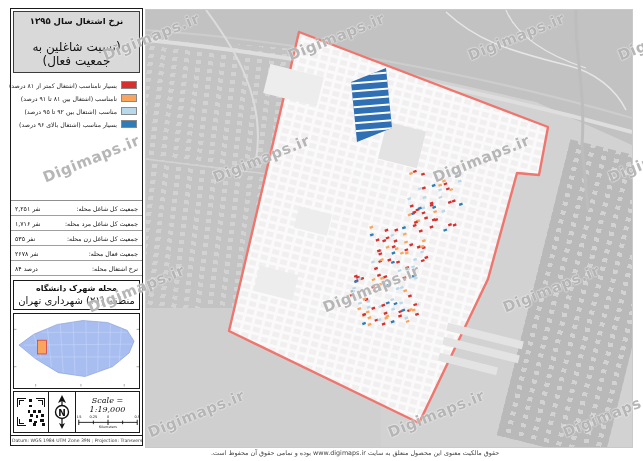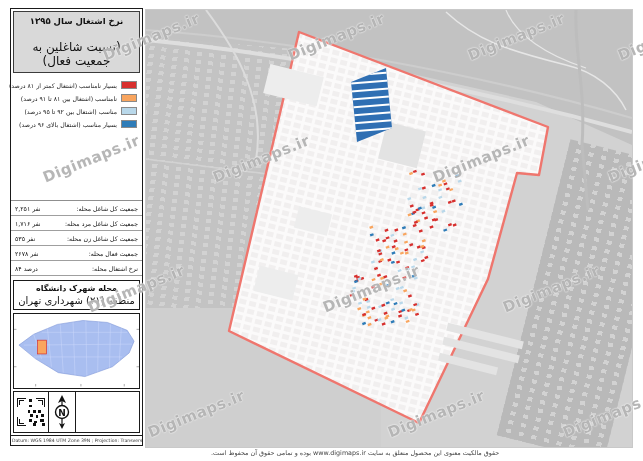--- a/index.html
+++ b/index.html
@@ -418,20 +418,36 @@
     </div>
     <div id="compass-cell" class="b-cell">
       <svg width="22" height="34" viewBox="0 0 22 34">
         <line x1="11" y1="3" x2="11" y2="31" stroke="#111" stroke-width="1.2"></line>
         <polygon points="11,0 7,8 11,6 15,8" fill="#111"></polygon>
         <polygon points="11,34 8,28 11,29.5 14,28" fill="#111"></polygon>
         <circle cx="11" cy="17" r="6.5" fill="#fff" stroke="#111" stroke-width="1.4"></circle>
         <text x="11" y="20.5" text-anchor="middle" font-size="9" font-weight="bold" font-family="DejaVu Sans, sans-serif" fill="#111">N</text>
       </svg>
     </div>
+    <div id="scale-cell" class="b-cell">
+      <div id="scale-text">Scale = 1:19,000</div>
+      <svg width="62" height="15" viewBox="0 0 70 16">
+        <line x1="2" y1="9" x2="68" y2="9" stroke="#111" stroke-width="1"></line>
+        <line x1="2" y1="6" x2="2" y2="12" stroke="#111" stroke-width="1"></line>
+        <line x1="18.5" y1="7" x2="18.5" y2="11" stroke="#111" stroke-width="1"></line>
+        <line x1="35" y1="6" x2="35" y2="12" stroke="#111" stroke-width="1"></line>
+        <line x1="51.5" y1="7" x2="51.5" y2="11" stroke="#111" stroke-width="1"></line>
+        <line x1="68" y1="6" x2="68" y2="12" stroke="#111" stroke-width="1"></line>
+        <text x="2" y="4.5" text-anchor="middle" font-size="4" fill="#111">0.5</text>
+        <text x="18.5" y="4.5" text-anchor="middle" font-size="4" fill="#111">0.25</text>
+        <text x="35" y="4.5" text-anchor="middle" font-size="4" fill="#111">0</text>
+        <text x="68" y="4.5" text-anchor="middle" font-size="4" fill="#111">0.5</text>
+        <text x="35" y="15.5" text-anchor="middle" font-size="3.8" fill="#111">Kilometers</text>
+      </svg>
+    </div>
   </div>
 
   <div id="proj-line">Datum: WGS 1984 UTM Zone 39N ; Projection: Transverse Mercator</div>
 </div>
 
 <div id="copyright">حقوق مالکیت معنوی این محصول متعلق به سایت www.digimaps.ir بوده و تمامی حقوق آن محفوظ است.</div>
 
 <span class="wm" style="left: 100px; top: 28px;">Digimaps.ir</span>
 <span class="wm" style="left: 285px; top: 28px;">Digimaps.ir</span>
 <span class="wm" style="left: 465px; top: 28px;">Digimaps.ir</span>

